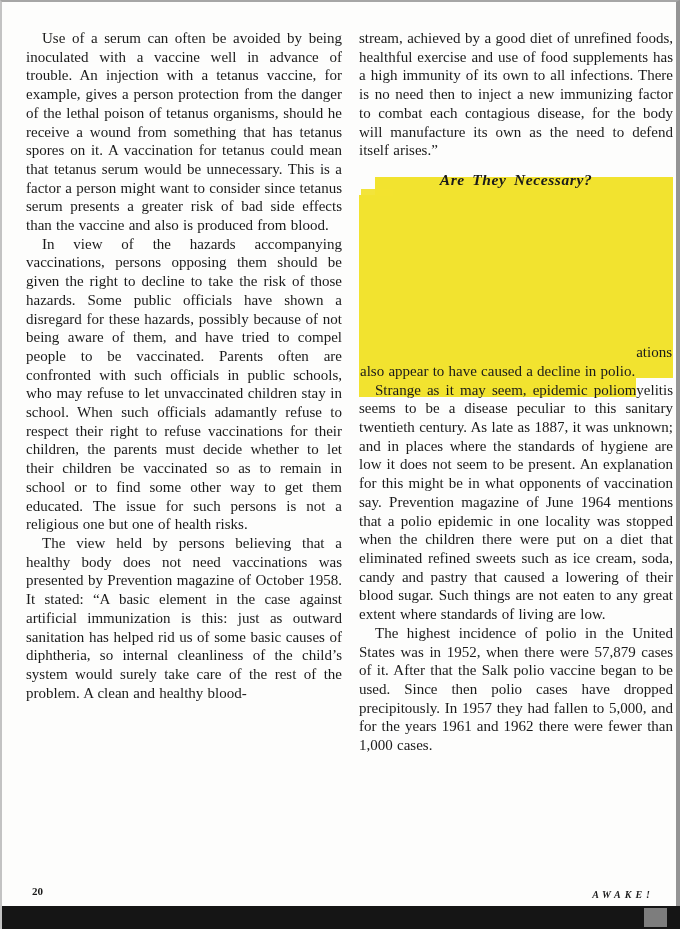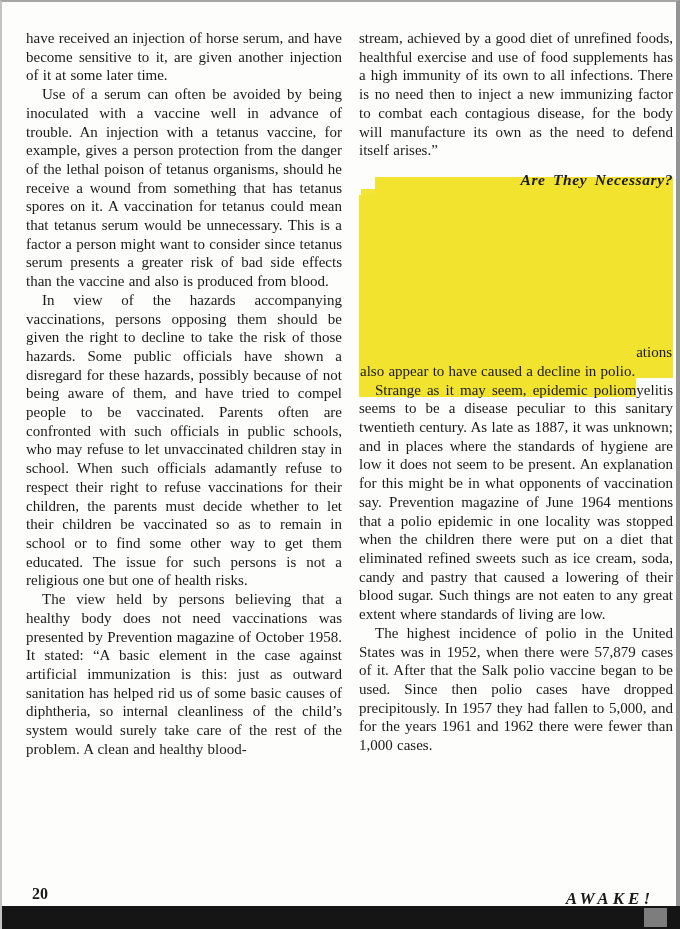--- a/index.html
+++ b/index.html
@@ -44,44 +44,44 @@
     box-decoration-break: clone;
     -webkit-box-decoration-break: clone;
   }
   .section-heading {
     position: relative;
     font-size: 15.5px;
     font-weight: bold;
     font-style: italic;
     letter-spacing: 0.6px;
     word-spacing: 3px;
-    text-align: right;
+    text-align: center;
     margin: 11px 0 4px 0;
   }
   .smudge {
     position: absolute;
     left: 2px;
     bottom: -6px;
     width: 32px;
     height: 7px;
     background: var(--hl, #f2e32f);
     opacity: 0.95;
   }
   .footer-pagenum {
     position: absolute;
     left: 30px;
     top: 883px;
-    font-size: 16px;
+    font-size: 11px;
     font-weight: bold;
   }
   .footer-journal {
     position: absolute;
     right: 22px;
     top: 887px;
-    font-size: 17px;
+    font-size: 10px;
     font-weight: bold;
     font-style: italic;
     letter-spacing: 4px;
   }
   .bottom-bar {
     position: absolute;
     left: 0;
     bottom: 0;
     width: 680px;
     height: 23px;
@@ -95,21 +95,20 @@
     height: 19px;
     background: #7d7d7d;
   }
 </style>
 </head>
 <body>
 
 <div class="page">
 
   <div class="col col-left">
-      <p class="para"><span><span>have received an injection of horse serum, and have become sensitive to it, are given another injection of it at some later time.</span></span></p>
       <p class="para indent"><span><span>Use of a serum can often be avoided by being inoculated with a vaccine well in advance of trouble. An injection with a tetanus vaccine, for example, gives a person protection from the danger of the lethal poison of tetanus organisms, should he receive a wound from something that has tetanus spores on it. A vaccination for tetanus could mean that tetanus serum would be unnecessary. This is a factor a person might want to consider since tetanus serum presents a greater risk of bad side effects than the vaccine and also is produced from blood.</span></span></p>
       <p class="para indent"><span><span>In view of the hazards accompanying vaccinations, persons opposing them should be given the right to decline to take the risk of those hazards. Some public officials have shown a disregard for these hazards, possibly because of not being aware of them, and have tried to compel people to be vaccinated. Parents often are confronted with such officials in public schools, who may refuse to let unvaccinated children stay in school. When such officials adamantly refuse to respect their right to refuse vaccinations for their children, the parents must decide whether to let their children be vaccinated so as to remain in school or to find some other way to get them educated. The issue for such persons is not a religious one but one of health risks.</span></span></p>
       <p class="para indent"><span><span>The view held by persons believing that a healthy body does not need vaccinations was presented by </span><span class="em">Prevention</span><span> magazine of October 1958. It stated: “A basic element in the case against artificial immunization is this: just as outward sanitation has helped rid us of some basic causes of diphtheria, so internal cleanliness of the child’s system would surely take care of the rest of the problem. A clean and healthy blood-</span></span></p>
     </div>
 
   <div class="col col-right">
       <p class="para"><span><span>stream, achieved by a good diet of unrefined foods, healthful exercise and use of food supplements has a high immunity of its own to all infections. There is no need then to inject a new immunizing factor to combat each contagious disease, for the body will manufacture its own as the need to defend itself arises.”</span></span></p>
       <h2 class="section-heading">Are They Necessary?<span class="smudge"></span></h2>
       <p class="para indent"><span class="hl"><span>There can be little doubt that vaccinations appear to have caused a marked decrease in the number of people contracting certain contagious diseases. During the first thirty years of this century there were thousands of smallpox cases in the United States. From 1920 to 1930 alone, they ran from 30,000 to 100,000 annually, but in recent years there have been only about 55 cases of smallpox annually, with no deaths. Vaccinations also appear to have caused a decline in polio.</span></span></p>
       <p class="para indent"><span><span>Strange as it may seem, epidemic poliomyelitis seems to be a disease peculiar to this sanitary twentieth century. As late as 1887, it was unknown; and in places where the standards of hygiene are low it does not seem to be present. An explanation for this might be in what opponents of vaccination say. </span><span class="em">Prevention</span><span> magazine of June 1964 mentions that a polio epidemic in one locality was stopped when the children there were put on a diet that eliminated refined sweets such as ice cream, soda, candy and pastry that caused a lowering of their blood sugar. Such things are not eaten to any great extent where standards of living are low.</span></span></p>

